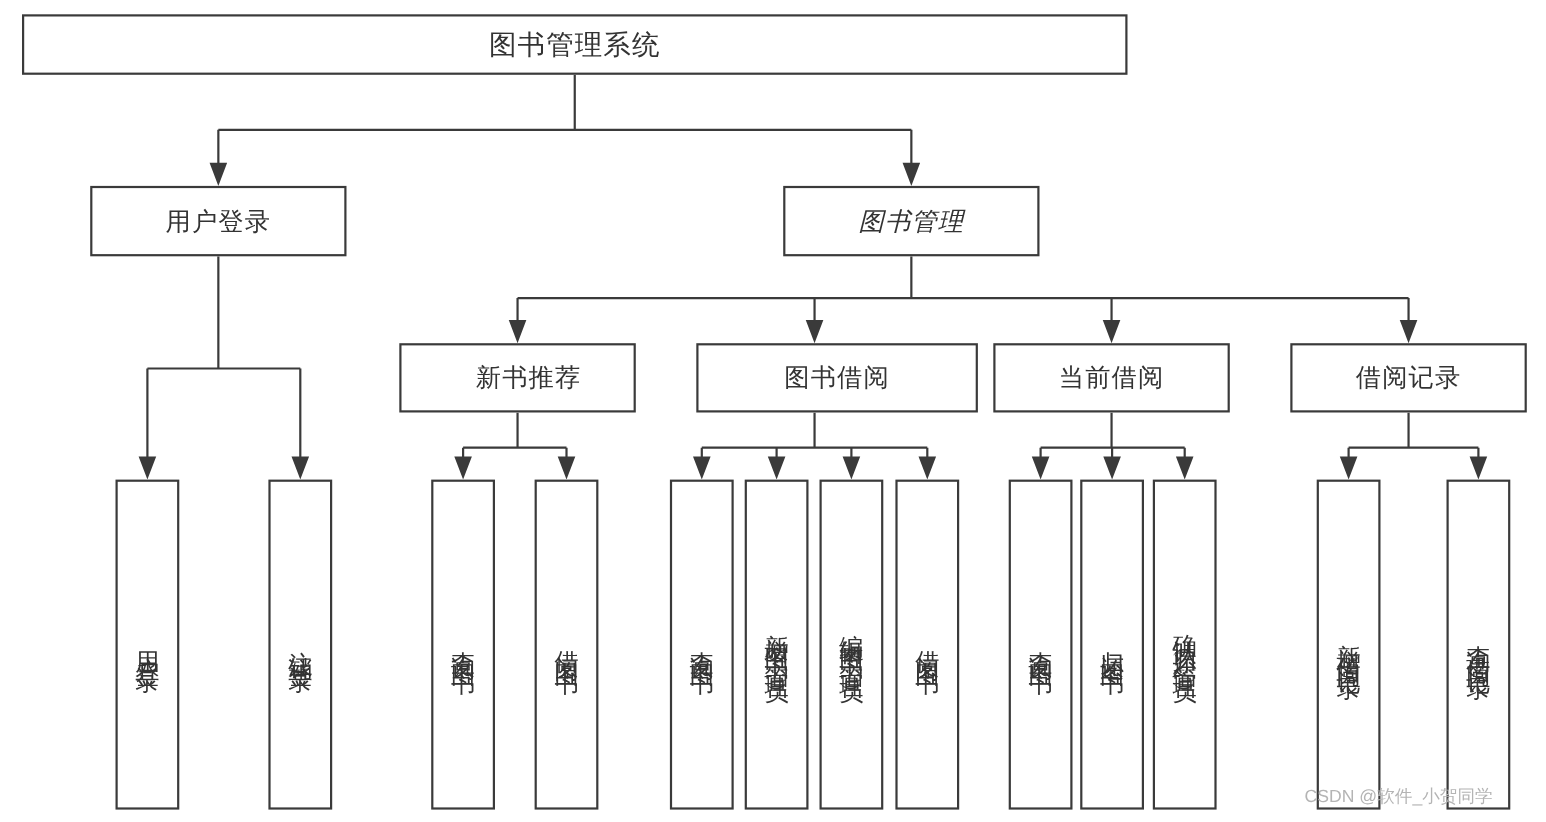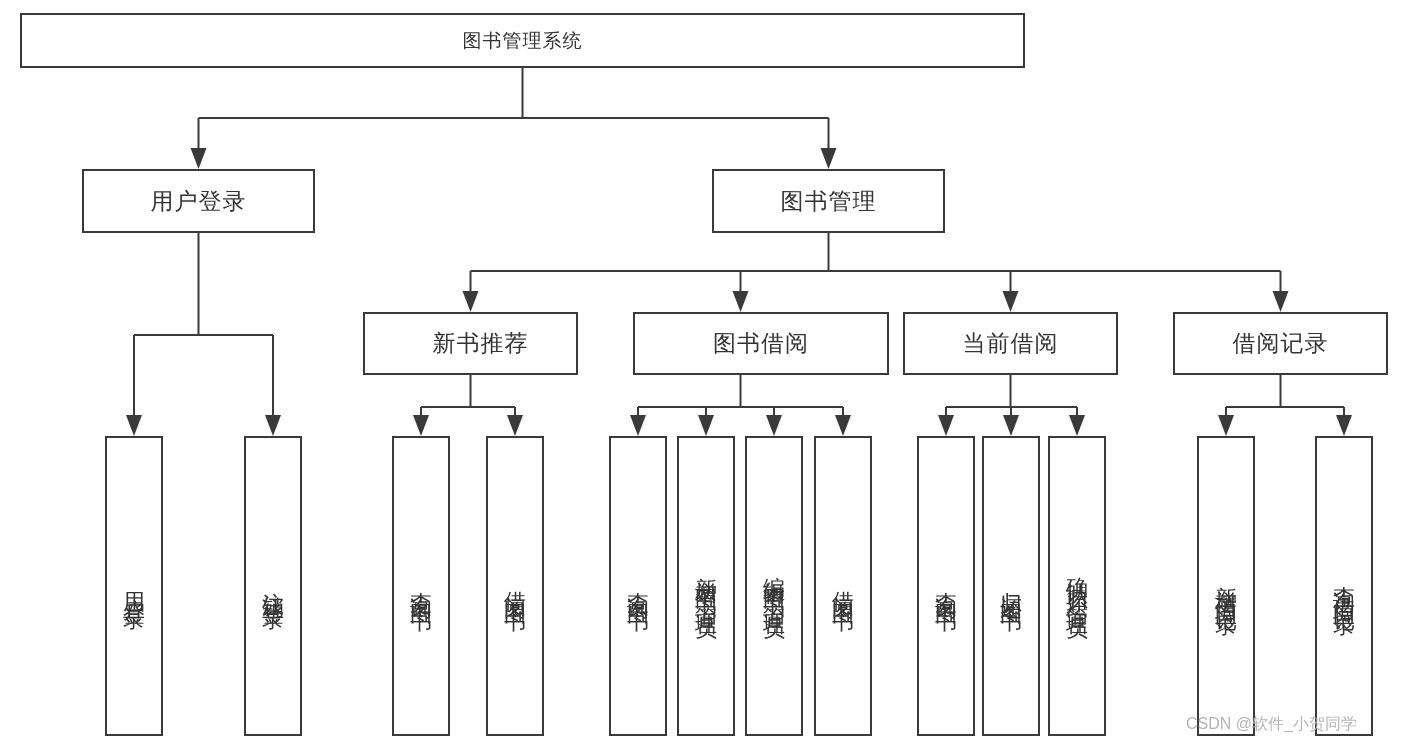--- a/index.html
+++ b/index.html
@@ -15,21 +15,21 @@
   .node{
     position:absolute;
     box-sizing:border-box;
     border:2px solid #3a3a3a;
     background:#ffffff;
     display:flex;align-items:center;justify-content:center;
     font-size:23px;
     letter-spacing:1px;
     white-space:nowrap;
   }
-  .node.root{font-size:19px;}
+  .node.root{font-size:25px;}
   .node.vert span{
     writing-mode:vertical-rl;
     text-orientation:mixed;
     letter-spacing:6px;
     font-size:22px;
     white-space:nowrap;
     line-height:1;
   }
   .watermark{
     position:absolute;
@@ -77,21 +77,21 @@
       M1336 415 L1352 415 L1344 436 Z"></path>
   </svg>
 
   <div class="node root" style="left:20px;top:13px;width:1005px;height:55px;">
     <span>图书管理系统</span>
   </div>
 
   <div class="node" style="left:82px;top:169px;width:233px;height:64px;">
     <span>用户登录</span>
   </div>
-  <div class="node" style="left:712px;top:169px;width:233px;height:64px;">
+  <div class="node" style="left:712px;top:169px;width:233px;height:64px;font-style:italic;">
     <span>图书管理</span>
   </div>
 
   <div class="node" style="left:363px;top:312px;width:215px;height:63px;padding-left:20px;">
     <span>新书推荐</span>
   </div>
   <div class="node" style="left:633px;top:312px;width:256px;height:63px;">
     <span>图书借阅</span>
   </div>
   <div class="node" style="left:903px;top:312px;width:215px;height:63px;">

